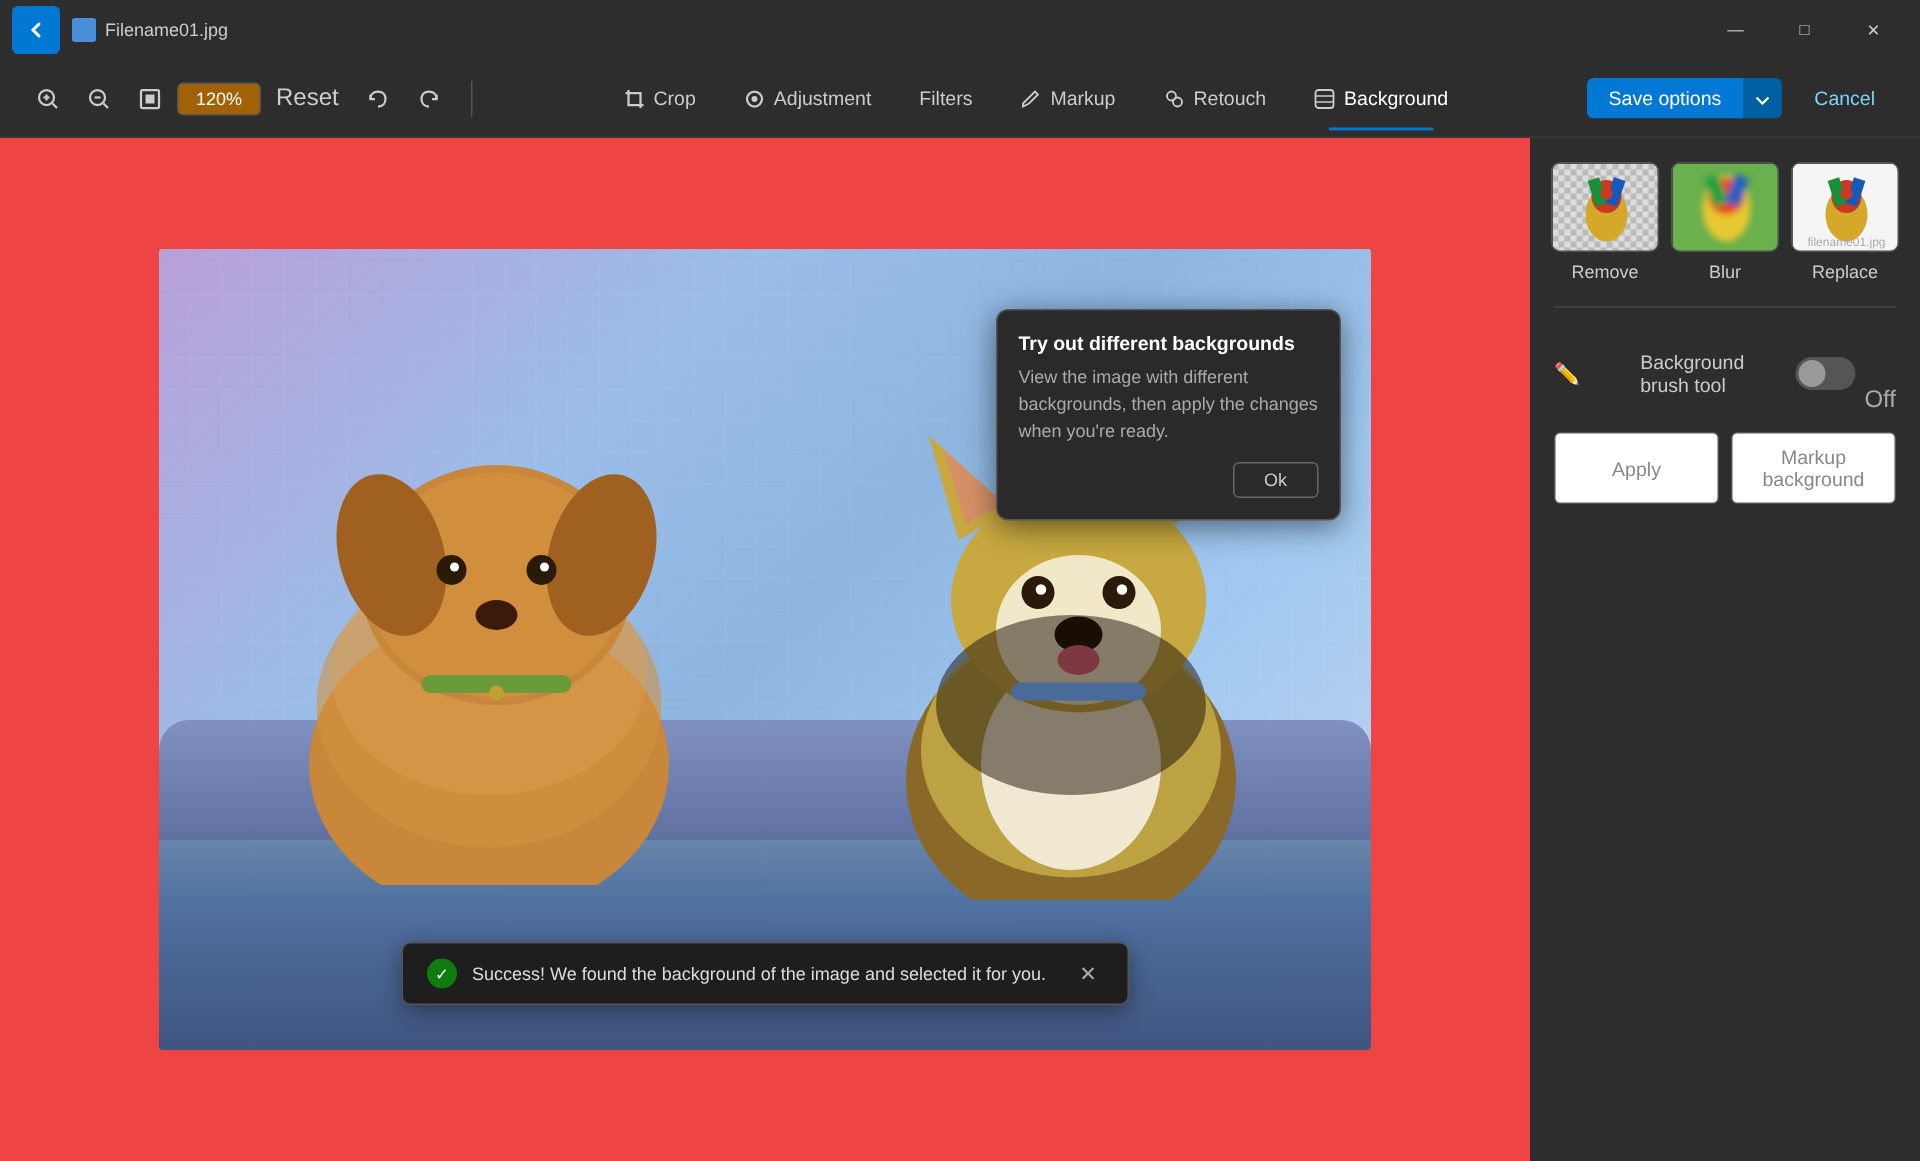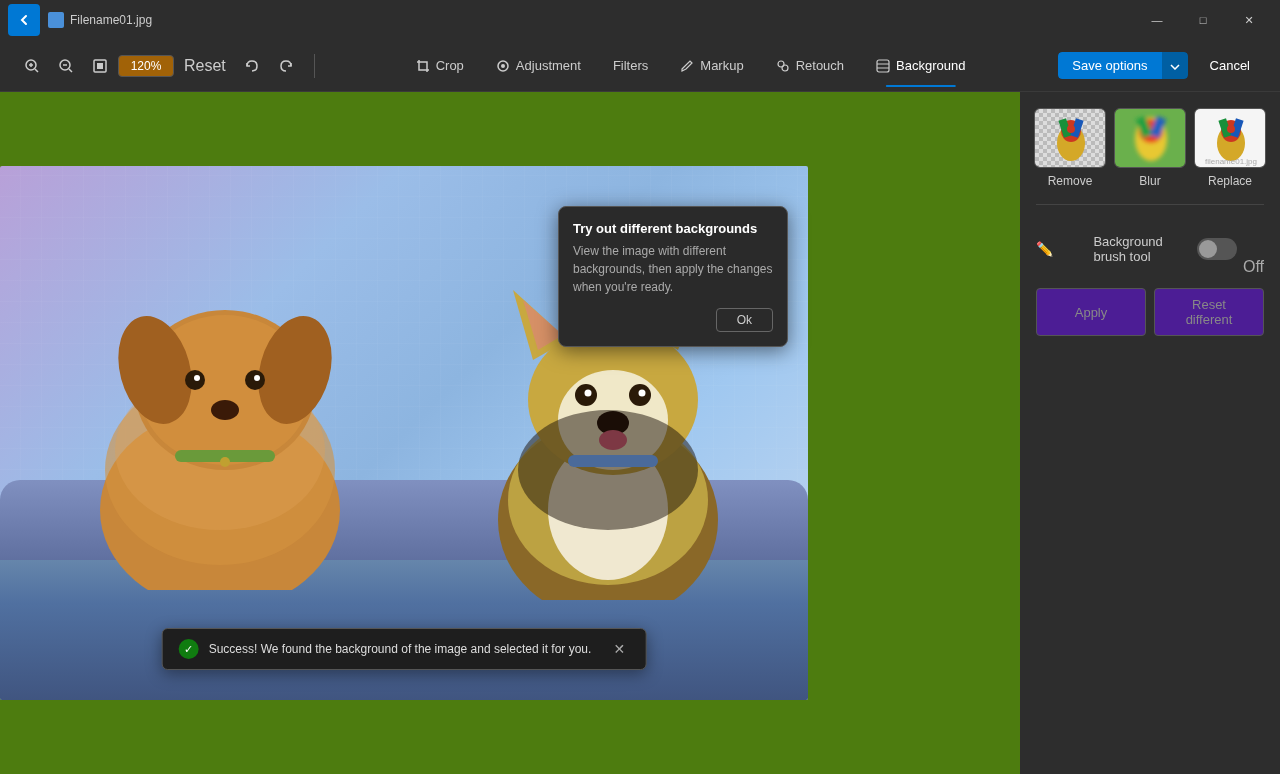--- a/index.html
+++ b/index.html
@@ -150,41 +150,41 @@
       display: flex;
       border-radius: 4px;
       overflow: hidden;
     }
     .save-options-group .save-options-btn {
       border-radius: 4px 0 0 4px;
     }
     .cancel-btn {
       background: transparent;
       border: none;
-      color: #ffffff;
+      color: #7dd3fc;
       padding: 6px 14px;
       border-radius: 4px;
       cursor: pointer;
       font-size: 13px;
     }
 
     
     .main-content {
       display: flex;
       flex: 1;
       overflow: hidden;
     }
 
     
     .canvas-area {
       flex: 1;
-      background: #4d7c0f;
+      background: #ef4444;
       display: flex;
       align-items: center;
-      justify-content: flex-start;
+      justify-content: center;
       position: relative;
       overflow: hidden;
     }
 
     .image-container {
       position: relative;
       width: 808px;
       height: 534px;
     }
 
@@ -398,21 +398,21 @@
       margin-top: 37px;
     }
 
     
     .action-buttons {
       display: flex;
       gap: 8px;
     }
     .action-btn {
       flex: 1;
-      background: #4c1d95;
+      background: #ffffff;
       border: 1px solid #555;
       color: #888;
       padding: 8px 12px;
       border-radius: 4px;
       cursor: pointer;
       font-size: 13px;
       text-align: center;
     }
   </style>
 </head>
@@ -690,16 +690,16 @@
       <div class="toggle-group">
         <div class="toggle-switch">
           <div class="toggle-knob"></div>
         </div>
         <span class="toggle-label">Off</span>
       </div>
     </div>
 
     <div class="action-buttons">
       <button class="action-btn">Apply</button>
-      <button class="action-btn">Reset different</button>
+      <button class="action-btn">Markup background</button>
     </div>
   </div>
 </div>
 
 </body></html>

